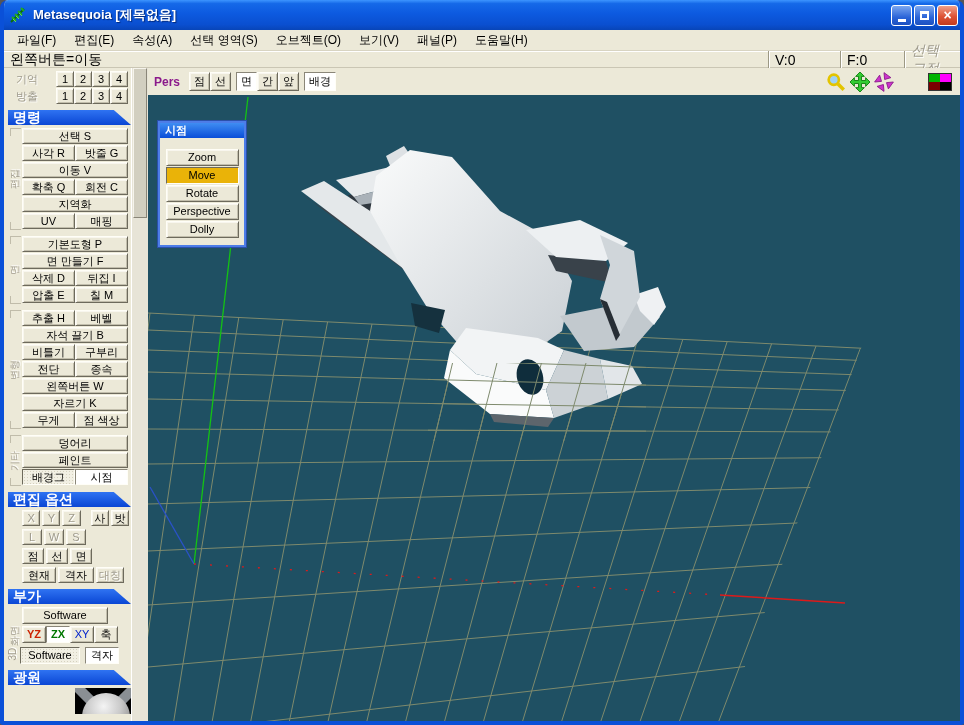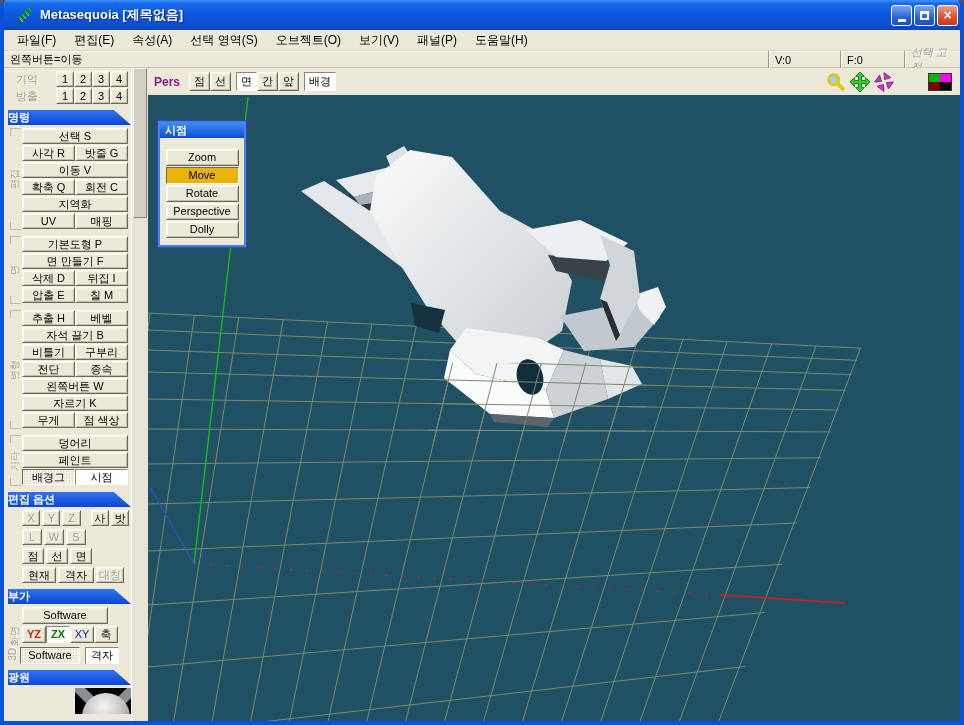--- a/index.html
+++ b/index.html
@@ -9,34 +9,34 @@
     font-family:"Liberation Sans",sans-serif;
     border:4px solid #0a50d8;border-top:none;
     border-radius:8px 8px 3px 3px;overflow:hidden;
     background:#ece9d8;
     display:flex;flex-direction:column;
   }
   
   .titlebar{
     height:30px;margin:-0px -4px 0 -4px;flex:0 0 30px;
     background:linear-gradient(180deg,#3d95ff 0%,#1569e8 12%,#0d5ae0 45%,#0a4fd0 82%,#0845b8 100%);
-    display:flex;align-items:center;padding:0 6px 0 15px;color:#fff;
+    display:flex;align-items:center;padding:0 6px 0 8px;color:#fff;
   }
   .title-text{font-size:13px;font-weight:bold;margin-left:5px;text-shadow:1px 1px 1px #00287a;flex:1;white-space:nowrap;}
   .winbtns{display:flex;gap:2px;}
   .wbtn{width:21px;height:21px;border-radius:3px;border:1px solid #fff;
     background:linear-gradient(180deg,#7ba7f0,#2a64d8 60%,#1c50c0);
     display:flex;align-items:center;justify-content:center;color:#fff;font-size:13px;font-weight:bold;line-height:1;}
   .wbtn.close{background:linear-gradient(180deg,#f0a088,#dd5335 55%,#c23a1c);font-size:14px;}
   .glyph-min{width:8px;height:3px;background:#fff;margin-top:10px;}
   .glyph-max{width:9px;height:9px;border:2px solid #fff;border-top-width:3px;}
   
   .menubar{height:21px;flex:0 0 21px;background:#ece9d8;display:flex;align-items:center;padding-left:4px;border-bottom:1px solid #d8d4c2;}
   .menu-item{font-size:12px;color:#000;padding:2px 9px;white-space:nowrap;}
-  .statusbar{height:17px;flex:0 0 17px;background:#ece9d8;border-top:1px solid #fff;display:flex;align-items:center;font-size:11px;border-bottom:1px solid #cac6b4;}
+  .statusbar{height:17px;flex:0 0 17px;background:#ece9d8;border-top:1px solid #fff;display:flex;align-items:center;font-size:14px;border-bottom:1px solid #cac6b4;}
   .hint{padding-left:6px;flex:1;}
   .st-cells{display:flex;height:17px;}
   .st-cell{display:flex;align-items:center;padding:0 6px;border-left:1px solid #9c9884;box-shadow:inset 1px 0 0 #fff;}
   .st-cell.v{width:72px}.st-cell.f{width:64px}
   .st-cell.disabled{color:#9e9a8c;text-shadow:1px 1px 0 #fff;width:56px;font-style:italic;}
   
   .main{flex:1;display:flex;min-height:0;}
   .sidebar{width:127px;flex:0 0 127px;padding:2px 0 0 3px;overflow:hidden;background:#ece9d8;}
   .vscroll{width:17px;flex:0 0 17px;background:#e7e4d7;border-left:1px solid #fff;position:relative;}
   .vscroll .thumb{position:absolute;left:1px;right:1px;top:0;height:150px;background:#d2cfc0;
@@ -58,21 +58,21 @@
     background-size:3px 3px;
   }
   .btn.on{background:#fff;box-shadow:none;border-color:#8a8678 #fffef7 #fffef7 #8a8678;}
   
   .mem-row{display:flex;align-items:center;margin:1px 0 1px 9px;}
   .mem-label{width:40px;font-size:11px;color:#9e9a8c;text-shadow:1px 1px 0 #fff;}
   .mem-row .btn{width:18px;margin-right:0;}
   .hdr{
     height:15px;width:123px;margin:6px 0 3px 1px;
     background:linear-gradient(180deg,#2f73f2,#0a46d4);
-    color:#fff;font-size:11px;font-weight:bold;line-height:15px;
+    color:#fff;font-size:14px;font-weight:bold;line-height:15px;padding-left:5px;
     clip-path:polygon(0 0,86% 0,100% 100%,0 100%);
   }
   .grp{display:flex;margin-bottom:6px;}
   .grp-side{width:15px;position:relative;flex:0 0 15px;}
   .grp-side::before{content:"";position:absolute;top:0;left:3px;right:1px;height:7px;border-top:1px solid #c0bcaa;border-left:1px solid #c0bcaa;}
   .grp-side::after{content:"";position:absolute;bottom:0;left:3px;right:1px;height:7px;border-bottom:1px solid #c0bcaa;border-left:1px solid #c0bcaa;}
   .side-label{
     position:absolute;top:50%;left:50%;transform:translate(-50%,-50%) rotate(-90deg);
     font-size:10px;color:#a49f90;white-space:nowrap;text-shadow:1px 1px 0 #fff;
   }

